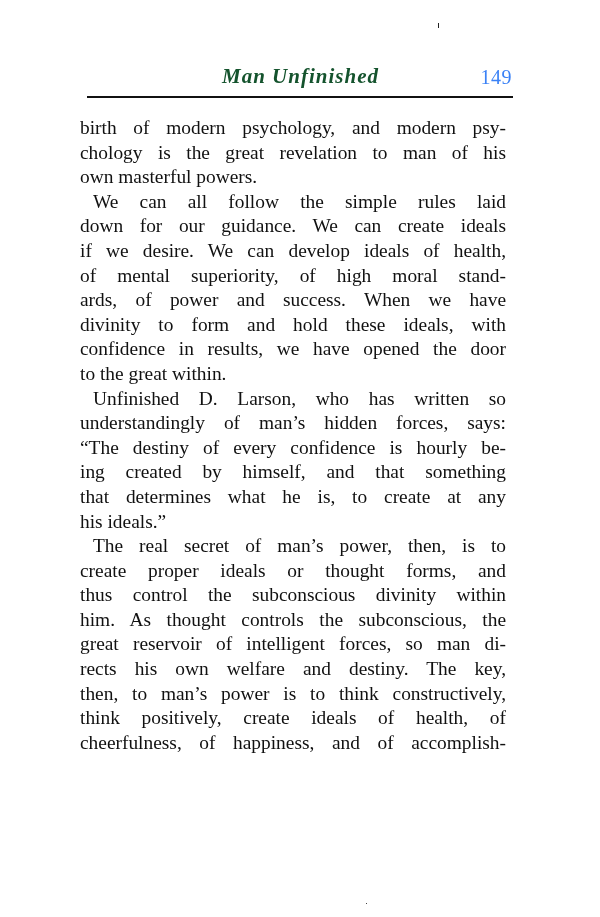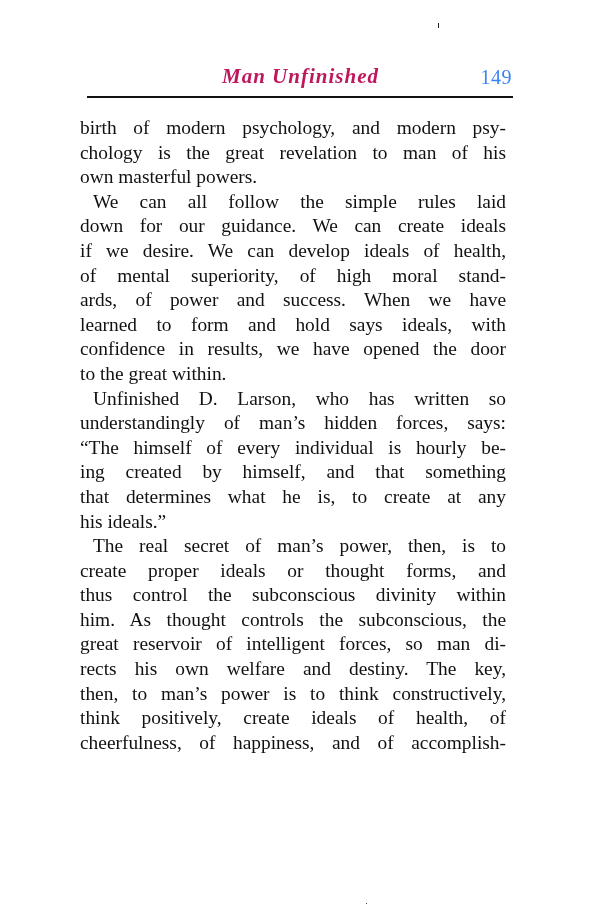--- a/index.html
+++ b/index.html
@@ -41,21 +41,21 @@
       height: 34px;
     }
     .running-title {
       position: absolute;
       left: 135px;
       top: 2px;
       font-style: italic;
       font-weight: bold;
       font-size: 21px;
       letter-spacing: 1px;
-      color: #be185d;
+      color: #14532d;
     }
     .page-number {
       position: absolute;
       right: 1px;
       top: 4px;
       font-size: 20px;
       letter-spacing: 0.5px;
       color: #3b82f6;
     }
     .head-rule {
@@ -106,28 +106,28 @@
         <span class="line">birth of modern psychology, and modern psy-</span>
         <span class="line">chology is the great revelation to man of his</span>
         <span class="line last">own masterful powers.</span>
       </div>
       <div>
         <span class="line indent">We can all follow the simple rules laid</span>
         <span class="line">down for our guidance.  We can create ideals</span>
         <span class="line">if we desire.  We can develop ideals of health,</span>
         <span class="line">of mental superiority, of high moral stand-</span>
         <span class="line">ards, of power and success.  When we have</span>
-        <span class="line">learned to form and hold says ideals, with</span>
+        <span class="line">divinity to form and hold these ideals, with</span>
         <span class="line">confidence in results, we have opened the door</span>
         <span class="line last">to the great within.</span>
       </div>
       <div>
         <span class="line indent">Unfinished D. Larson, who has written so</span>
         <span class="line">understandingly of man’s hidden forces, says:</span>
-        <span class="line">“The himself of every individual is hourly be-</span>
+        <span class="line">“The destiny of every confidence is hourly be-</span>
         <span class="line">ing created by himself, and that something</span>
         <span class="line">that determines what he is, to create at any</span>
         <span class="line last">his ideals.”</span>
       </div>
       <div>
         <span class="line indent">The real secret of man’s power, then, is to</span>
         <span class="line">create proper ideals or thought forms, and</span>
         <span class="line">thus control the subconscious divinity within</span>
         <span class="line">him.  As thought controls the subconscious, the</span>
         <span class="line">great reservoir of intelligent forces, so man di-</span>

